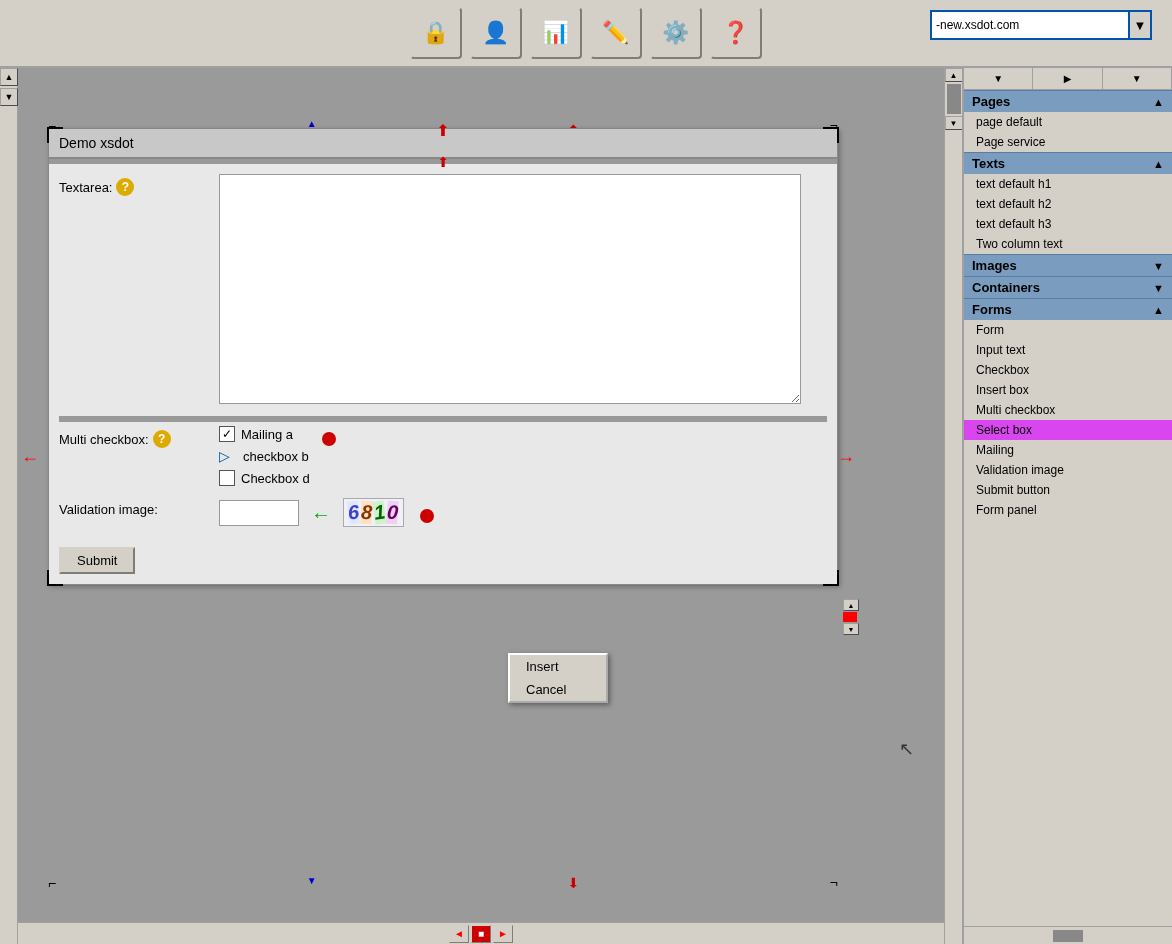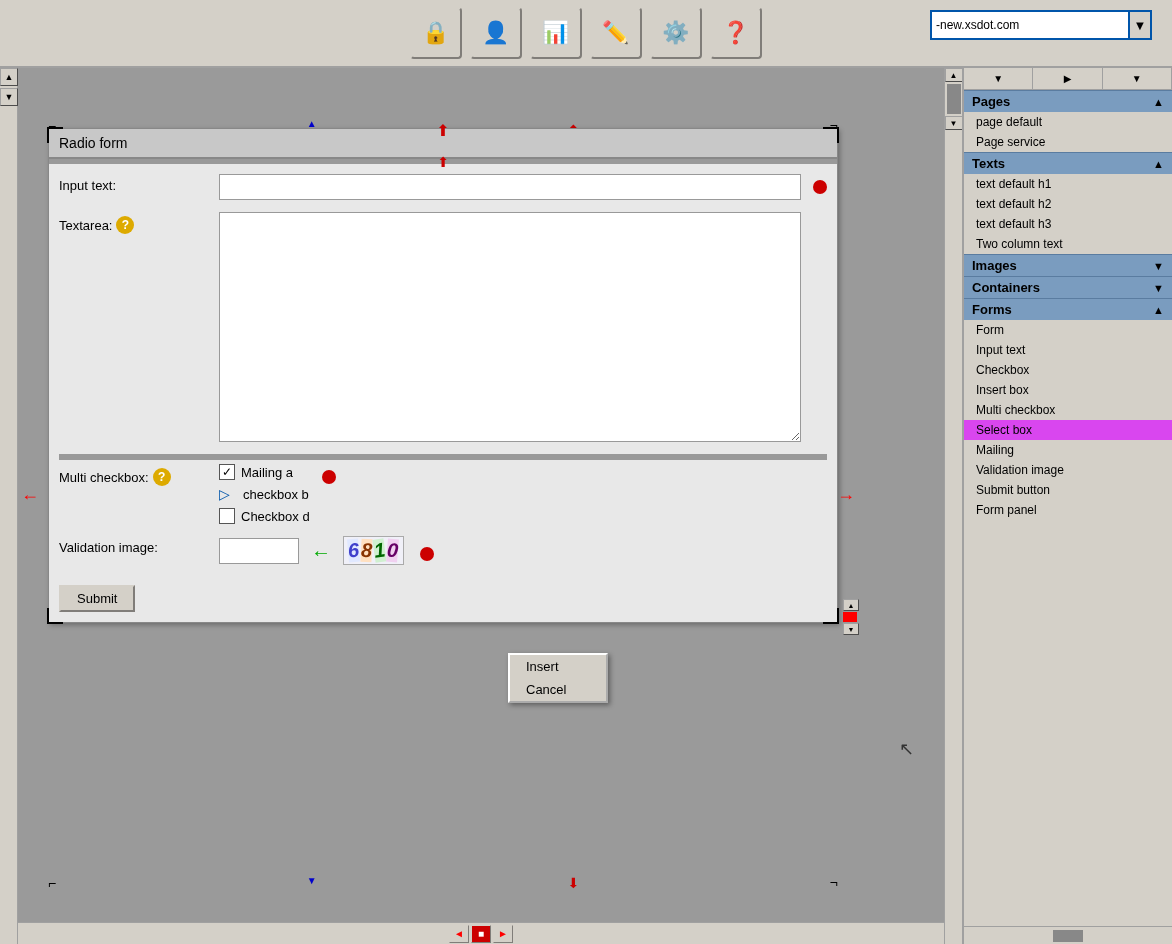--- a/index.html
+++ b/index.html
@@ -416,36 +416,29 @@
 
       <div id="form-container">
 
         <div class="handle-corner tl"></div>
         <div class="handle-corner tr"></div>
         <div class="handle-corner bl"></div>
         <div class="handle-corner br"></div>
 
         <div style="position:absolute; top:-8px; left:50%; transform:translateX(-50%); color:#cc0000; font-size:16px; pointer-events:none;">⬆</div>
 
-        <div id="form-title">Radio form</div>
+        <div id="form-title">Demo xsdot</div>
 
         <div style="position:relative; background:#999; height:5px; display:flex; align-items:center; justify-content:center;">
           <span style="color:#cc0000; font-size:14px;">⬆</span>
         </div>
 
         <div id="form-body">
 
           
-          <div class="form-row">
-            <div class="form-label">Input text:</div>
-            <div class="form-field">
-              <input type="text" class="text-input" style="">
-              <div class="req-indicator"></div>
-            </div>
-          </div>
 
           
           <div class="form-row">
             <div class="form-label">
               Textarea:
               <div class="help-icon">?</div>
             </div>
             <div class="form-field">
               <textarea class="textarea-input" style=""></textarea>
               <div class="req-indicator" style="background:transparent; border-radius:0;"></div>

